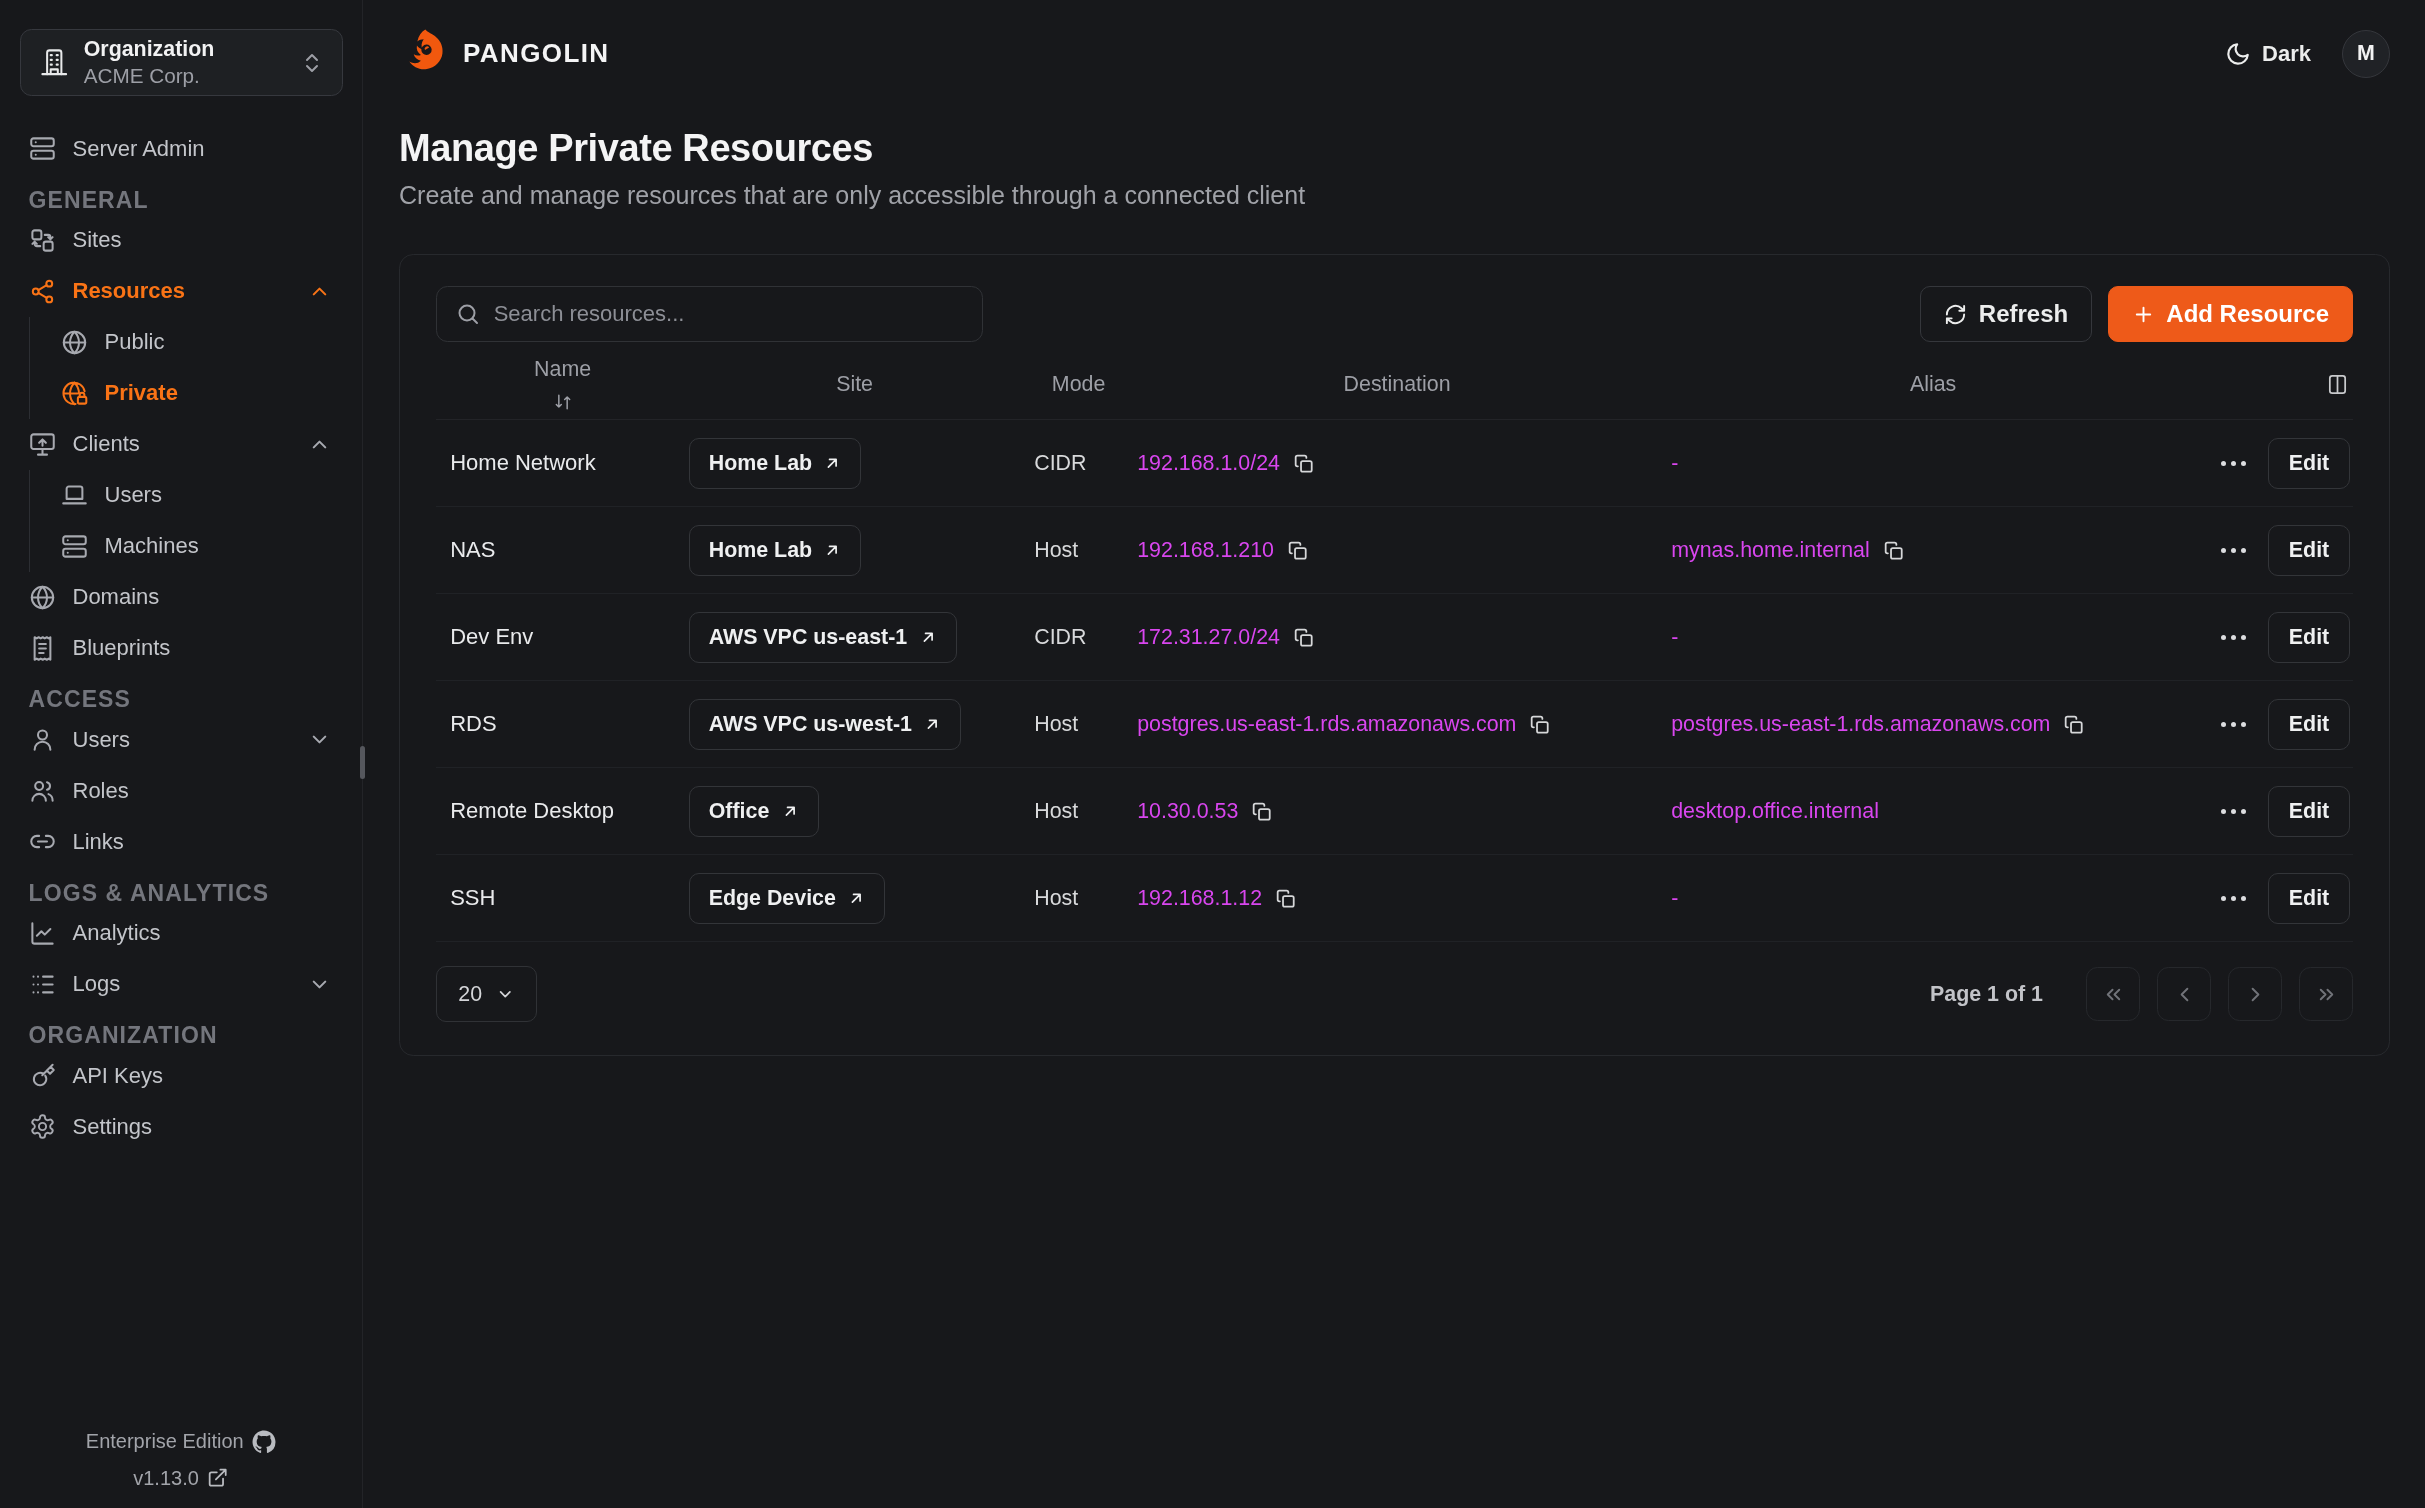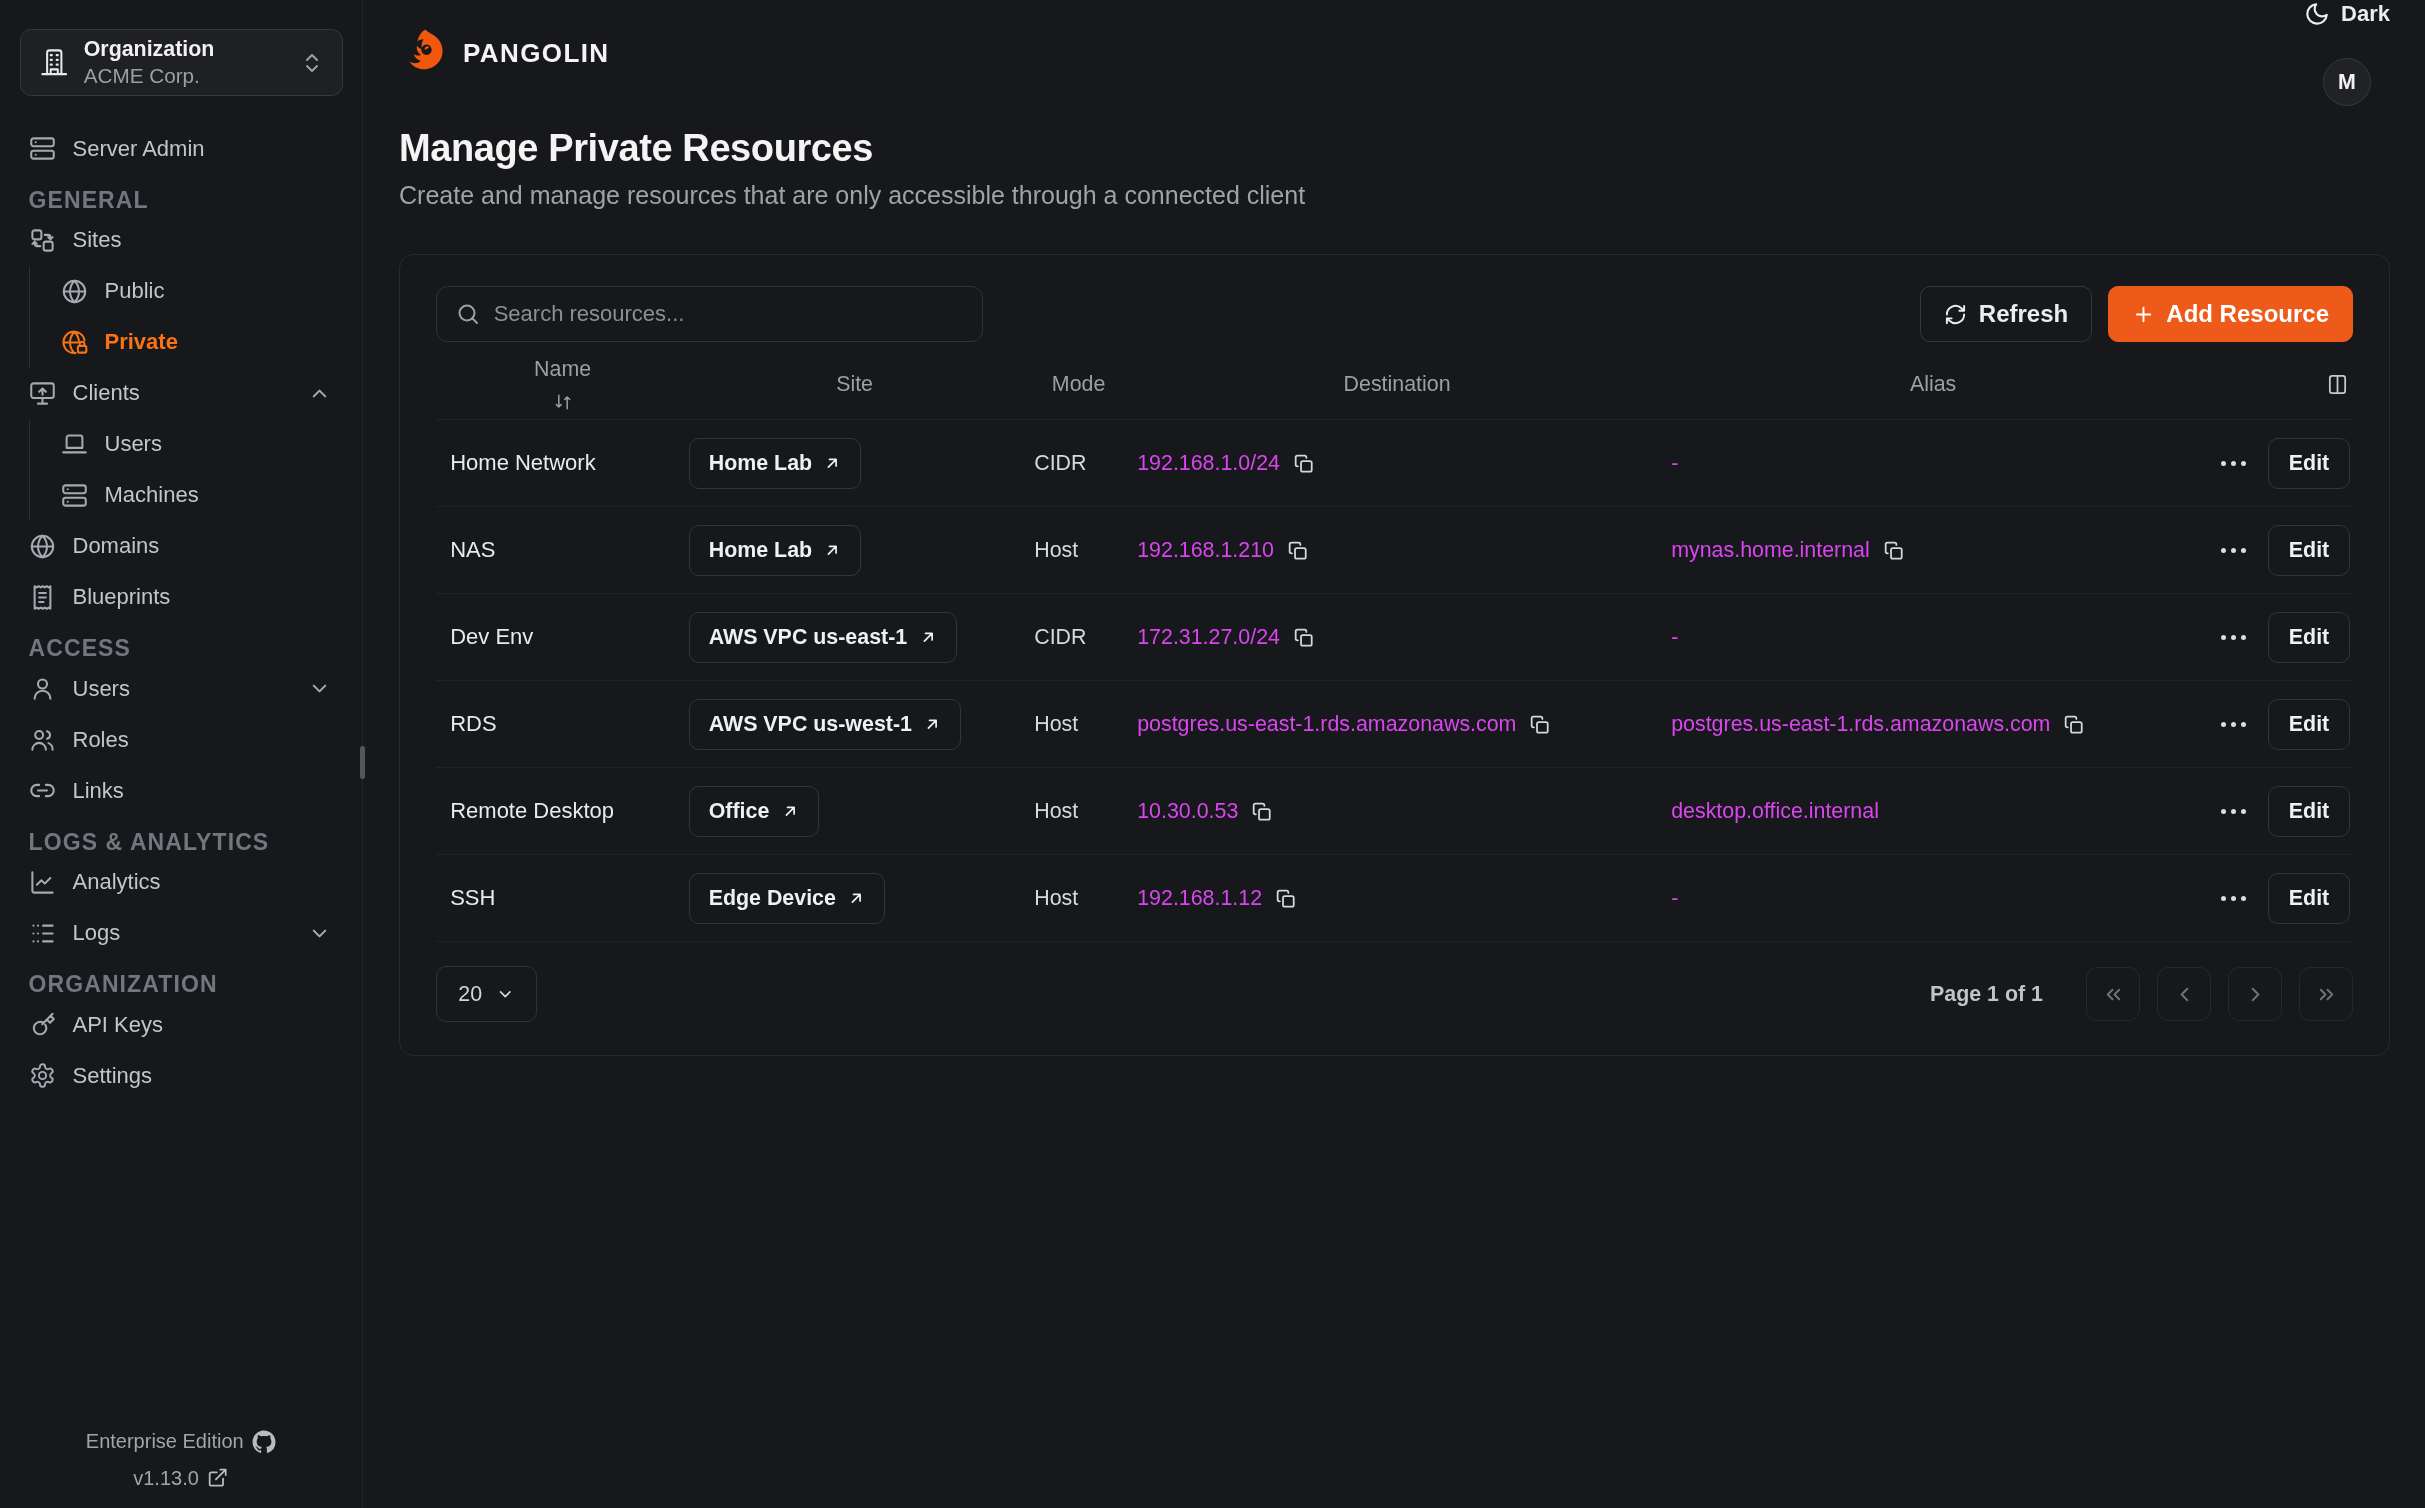--- a/index.html
+++ b/index.html
@@ -46,21 +46,21 @@
   .side-foot{position:absolute;bottom:18.5px;left:0;width:100%;text-align:center;color:#a2a4aa;font-size:20px;}
   .side-foot .row1{display:flex;align-items:center;justify-content:center;gap:8.5px;margin-bottom:13px;}
   .side-foot .row2{display:flex;align-items:center;justify-content:center;gap:8.5px;}
   .gh{color:#b9bbc0;}
 
   
   .main{flex:1;padding:0 36px;position:relative;}
   .main-top{height:93px;display:flex;align-items:center;justify-content:space-between;padding-top:14.2px;}
   .brand{display:flex;align-items:center;gap:13px;cursor:pointer;}
   .brand-name{font-size:26px;font-weight:700;letter-spacing:1.4px;color:#f4f4f5;}
-  .top-right{display:flex;align-items:center;gap:31px;flex-direction:column;}
+  .top-right{display:flex;align-items:center;gap:31px;}
   .theme-toggle{display:flex;align-items:center;gap:11.4px;cursor:pointer;}
   .theme-toggle .label{font-size:22px;font-weight:600;color:#eceded;}
   .avatar{width:48px;height:48px;border-radius:50%;background:#202226;border:1.4px solid #35373c;
     display:flex;align-items:center;justify-content:center;font-size:21.4px;font-weight:700;color:#f2f2f3;cursor:pointer;}
 
   .page-head{margin-top:34px;}
   .page-title{font-size:38px;font-weight:800;letter-spacing:-0.4px;color:#f4f4f5;}
   .page-sub{margin-top:11.4px;font-size:25px;color:#a0a2a8;}
 
   .card{margin-top:44px;border:1.4px solid #27292d;border-radius:14.2px;padding:31px 36px 33px 36px;}
@@ -272,20 +272,33 @@
 
     <div class="s-item">
       <span class="s-ico">
           <svg width="27" height="27" viewBox="0 0 24 24" stroke="currentColor" stroke-width="1.8" stroke-linecap="round" stroke-linejoin="round">
             <use href="#i-sites"></use>
           </svg>
         </span>
       <span>Sites</span>
     </div>
 
+    <div class="s-item active">
+      <span class="s-ico">
+          <svg width="27" height="27" viewBox="0 0 24 24" stroke="currentColor" stroke-width="1.8" stroke-linecap="round" stroke-linejoin="round">
+            <use href="#i-resources"></use>
+          </svg>
+        </span>
+      <span>Resources</span>
+      <span class="s-chev">
+          <svg width="23" height="23" viewBox="0 0 24 24" stroke="currentColor" stroke-width="2.2" stroke-linecap="round" stroke-linejoin="round">
+            <use href="#i-chev-up"></use>
+          </svg>
+        </span>
+    </div>
 
     <div class="s-sub">
       <div class="s-item">
         <span class="s-ico">
             <svg width="27" height="27" viewBox="0 0 24 24" stroke="currentColor" stroke-width="1.8" stroke-linecap="round" stroke-linejoin="round">
               <use href="#i-globe"></use>
             </svg>
           </span>
         <span>Public</span>
       </div>

